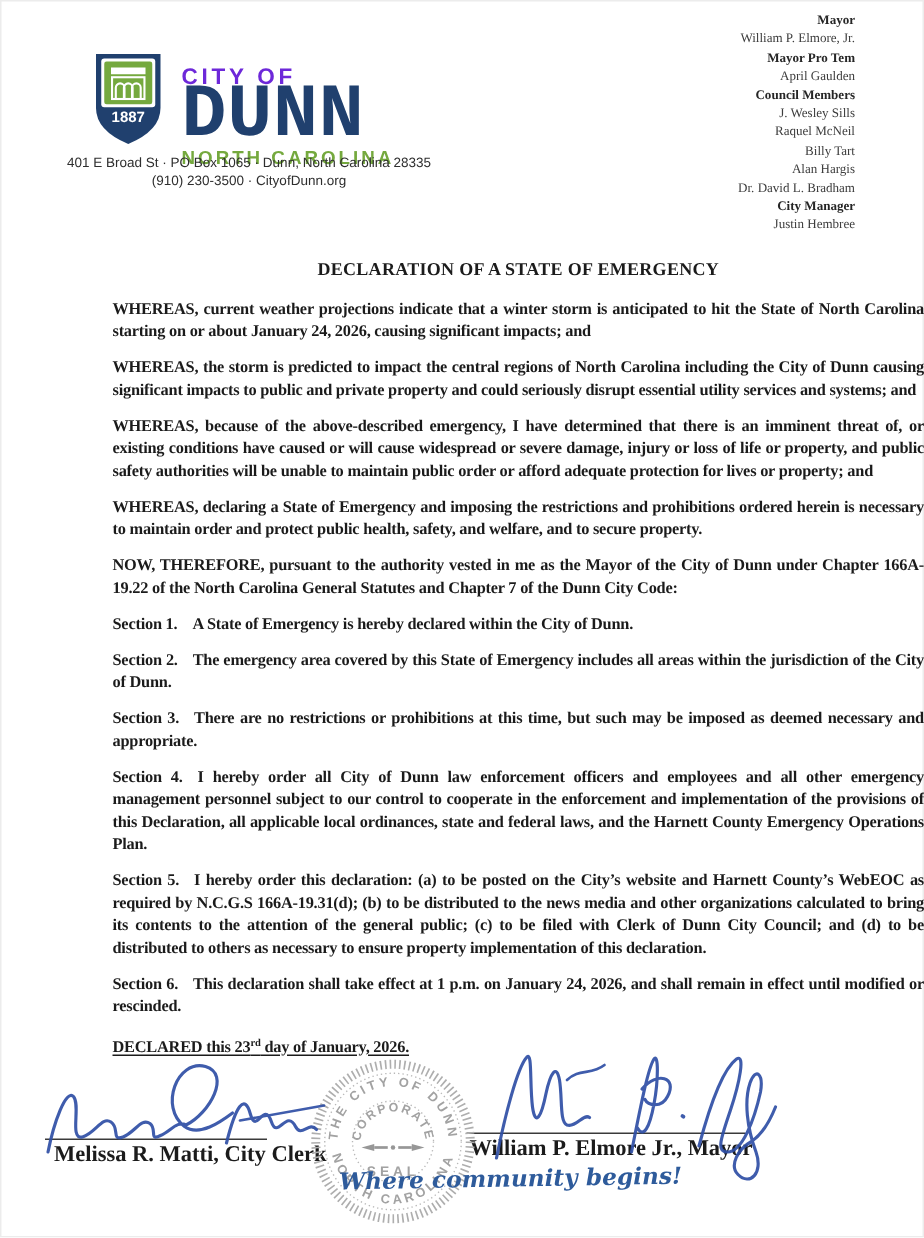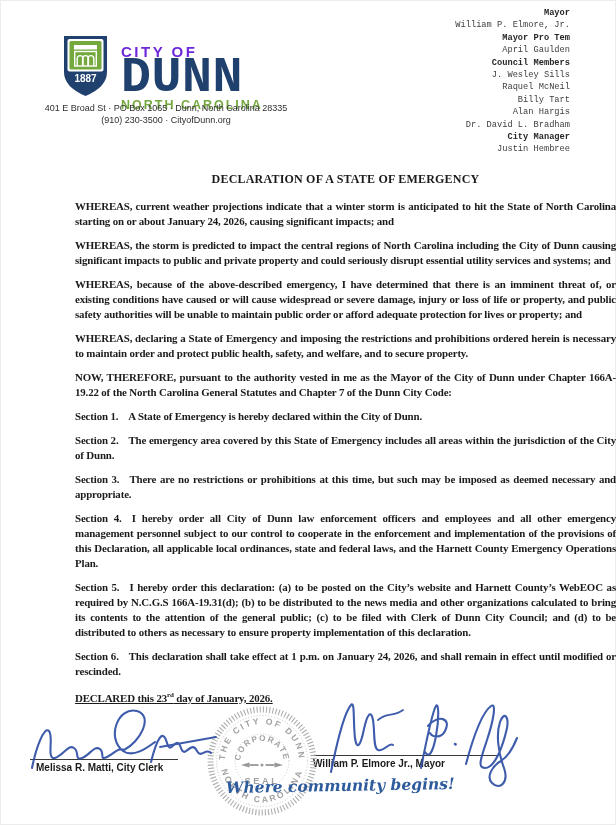--- a/index.html
+++ b/index.html
@@ -6,21 +6,21 @@
   .page {
     position:relative; width:616px; height:825px; margin:0 auto;
     background:#ffffff; overflow:hidden;
     font-family:"Liberation Serif", serif;
     box-shadow: inset 0 0 0 1px #ececec;
   }
 
   
   .officials {
     position:absolute; top:7px; right:46px; text-align:right;
-    font-family:Liberation Mono, monospace;
+    font-family:Liberation Serif, serif;
     font-size:8.7px; line-height:12.4px; color:#3d3d3d;
   }
   .official.bold { font-weight:bold; color:#262626; }
 
   
   .logo { position:absolute; left:40px; top:33px; width:250px; height:100px; }
   .shield { position:absolute; left:23px; top:2px; }
   .logo-text { position:absolute; left:81px; top:0; white-space:nowrap; }
   .city-of {
     font-family:"Liberation Sans", sans-serif; font-weight:bold;
@@ -49,22 +49,22 @@
   .para { margin:0 0 9px 0; }
   .sec-label { margin-right:10px; }
   .declared { margin:0;text-decoration:underline; }
   .declared sup { font-size:7px; vertical-align:super; }
 
   
   .sig-line { position:absolute; border-top:1.4px solid #3a3a3a; height:0; z-index:2; }
   .sig-line.left  { left:30px;  top:759px; width:148px; }
   .sig-line.right { left:311px; top:755px; width:186px; }
   .sig-label {
-    position:absolute; font-weight:bold; font-size:10px; color:#1b1b1b; z-index:2;
-    font-family:Liberation Sans, sans-serif; white-space:nowrap;
+    position:absolute; font-weight:bold; font-size:15px; color:#1b1b1b; z-index:2;
+    font-family:Liberation Serif, serif; white-space:nowrap;
   }
   .sig-label.left  { left:36px;  top:762px; }
   .sig-label.right { left:313px; top:758px; }
 
   .seal { position:absolute; left:206px; top:705px; z-index:3; }
   .seal text {
     font-family:"Liberation Sans", sans-serif; fill:#a2a2a2; font-weight:bold;
   }
 
   .signatures { position:absolute; left:0; top:0; width:616px; height:825px; z-index:4; pointer-events:none; }

